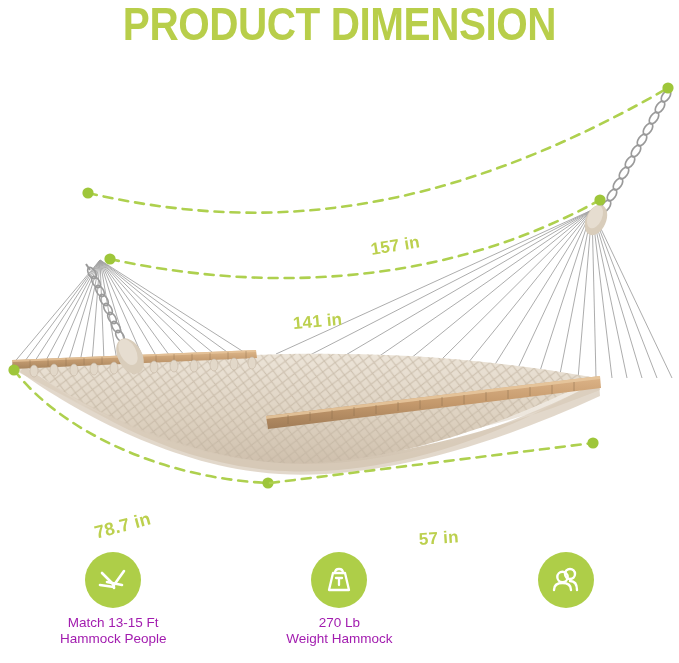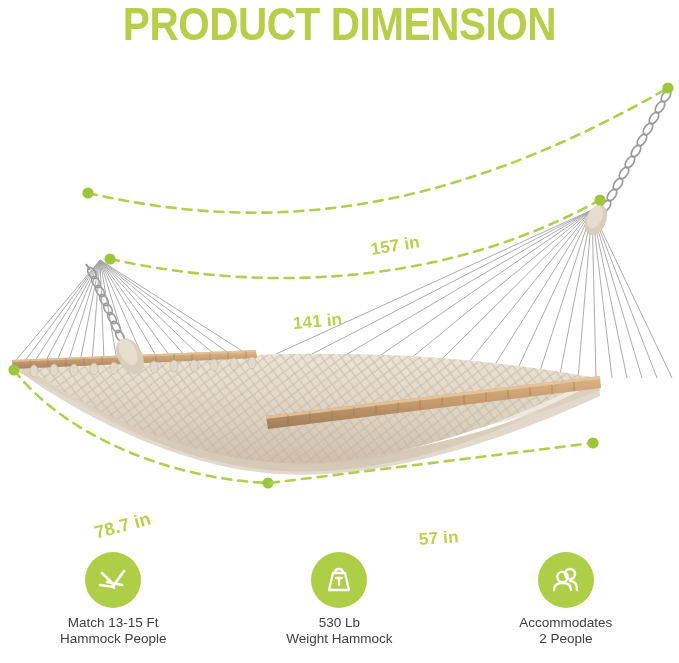--- a/index.html
+++ b/index.html
@@ -55,21 +55,21 @@
   }
   .fcircle{
     width:56px;height:56px;border-radius:50%;
     background:#aece48;
     display:flex;align-items:center;justify-content:center;
     margin-bottom:7px;
   }
   .fcircle svg{display:block;}
   .ftext{
     text-align:center;
-    color:#404040;
+    color:#a21caf;
     font-size:13.5px;
     line-height:16px;
     font-family:"Liberation Sans","DejaVu Sans",sans-serif;
     font-weight:400;
   }
   .ftext span{display:block;}
 </style>
 </head>
 <body>
 
@@ -319,36 +319,32 @@
       <div class="fcircle">
         <span>
           <svg width="34" height="34" viewBox="0 0 34 34" fill="none" stroke="#ffffff" stroke-width="2.3" stroke-linejoin="round" stroke-linecap="round">
             <path d="M13 10 Q13 6 17 6 Q21 6 21 10"></path>
             <path d="M11 10 L23 10 L27 27 L7 27 Z"></path>
             <path d="M14 15 L20 15 M17 15 L17 22"></path>
           </svg>
         </span>
       </div>
       <div class="ftext">
-        <span>530 Lb</span>
+        <span>270 Lb</span>
         <span>Weight Hammock</span>
       </div>
     </div>
 
     <div class="feature">
       <div class="fcircle">
         <span>
           <svg width="34" height="34" viewBox="0 0 34 34" fill="none" stroke="#ffffff" stroke-width="2.4" stroke-linecap="round">
             <circle cx="21" cy="11" r="5"></circle>
             <path d="M21 18 Q28 18 28 27"></path>
             <circle cx="13.5" cy="14" r="5.2"></circle>
             <path d="M5 27 Q5 20 13.5 20 Q22 20 22 27"></path>
           </svg>
         </span>
       </div>
-      <div class="ftext">
-        <span>Accommodates</span>
-        <span>2 People</span>
-      </div>
     </div>
 
   </div>
 </div>
 
 </body></html>

